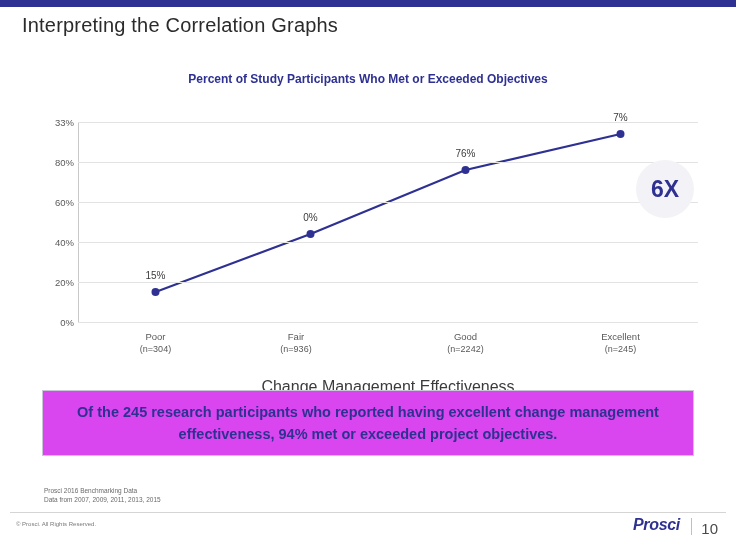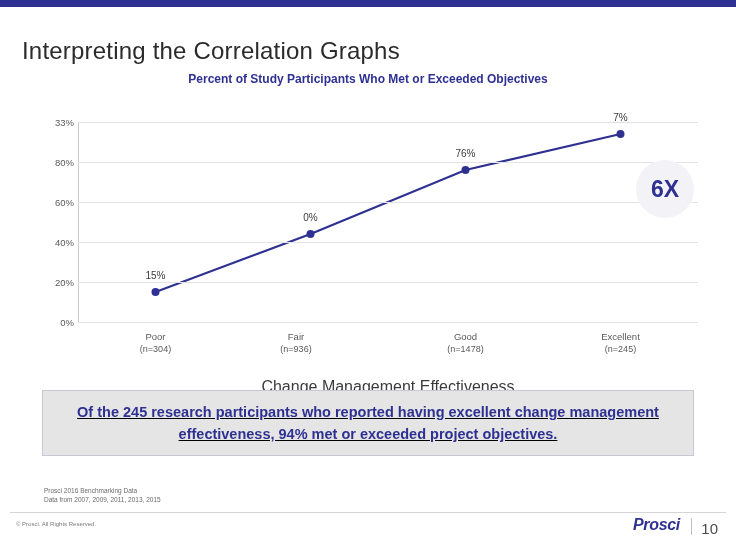--- a/index.html
+++ b/index.html
@@ -24,25 +24,24 @@
     position: absolute;
     top: 0; left: 0;
     width: 736px;
     height: 7px;
     background: #2e3192;
   }
   .slide-title {
     position: absolute;
     top: 14px;
     left: 22px;
-    font-size: 24px;
+    font-size: 20px;
     color: #2b2b2b;
     font-weight: 400;
     letter-spacing: 0.2px;
-    margin-top: 23px;
   }
   .chart-title {
     position: absolute;
     top: 72px;
     left: 0;
     width: 736px;
     text-align: center;
     font-size: 12px;
     font-weight: bold;
     color: #2e3192;
@@ -151,27 +150,26 @@
     align-items: center;
     justify-content: center;
   }
   .callout {
     position: absolute;
     left: 42px;
     top: 390px;
     width: 652px;
     height: 66px;
     border: 1px solid #c7c7d6;
-    background: #e5e5e5;
+    background: #d946ef;
     display: flex;
     align-items: center;
     justify-content: flex-end;
     box-sizing: border-box;
     padding: 0 22px;
-    text-decoration: underline;
   }
   .callout p {
     margin: 0;
     text-align: center;
     font-size: 14.5px;
     font-weight: bold;
     color: #2e3192;
     line-height: 22px;
   }
   .source {
@@ -260,21 +258,21 @@
         <div class="gridline" style="top: 40px;"></div>
         <div class="gridline" style="top: 0px;"></div>
         <div class="pt-label" style="left: 77.5px; top: 148px;">15%</div>
         <div class="pt-label" style="left: 232.5px; top: 90px;">0%</div>
         <div class="pt-label" style="left: 387.5px; top: 26px;">76%</div>
         <div class="pt-label" style="left: 542.5px; top: -10px;">7%</div>
       </div>
     <div class="xlabels" id="xlabels">
         <div class="xlabel" style="left: 77.5px;"><span>Poor</span><span class="n">(n=304)</span></div>
         <div class="xlabel" style="left: 218px;"><span>Fair</span><span class="n">(n=936)</span></div>
-        <div class="xlabel" style="left: 387.5px;"><span>Good</span><span class="n">(n=1478)</span></div>
+        <div class="xlabel" style="left: 387.5px;"><span>Good</span><span class="n">(n=2242)</span></div>
         <div class="xlabel" style="left: 542.5px;"><span>Excellent</span><span class="n">(n=245)</span></div>
       </div>
     <div class="axis-title">Change Management Effectiveness</div>
     <div class="badge">6X</div>
   </div>
 
   <div class="callout">
     <p>Of the 245 research participants who reported having excellent change management effectiveness, 94% met or exceeded project objectives.</p>
   </div>
 

